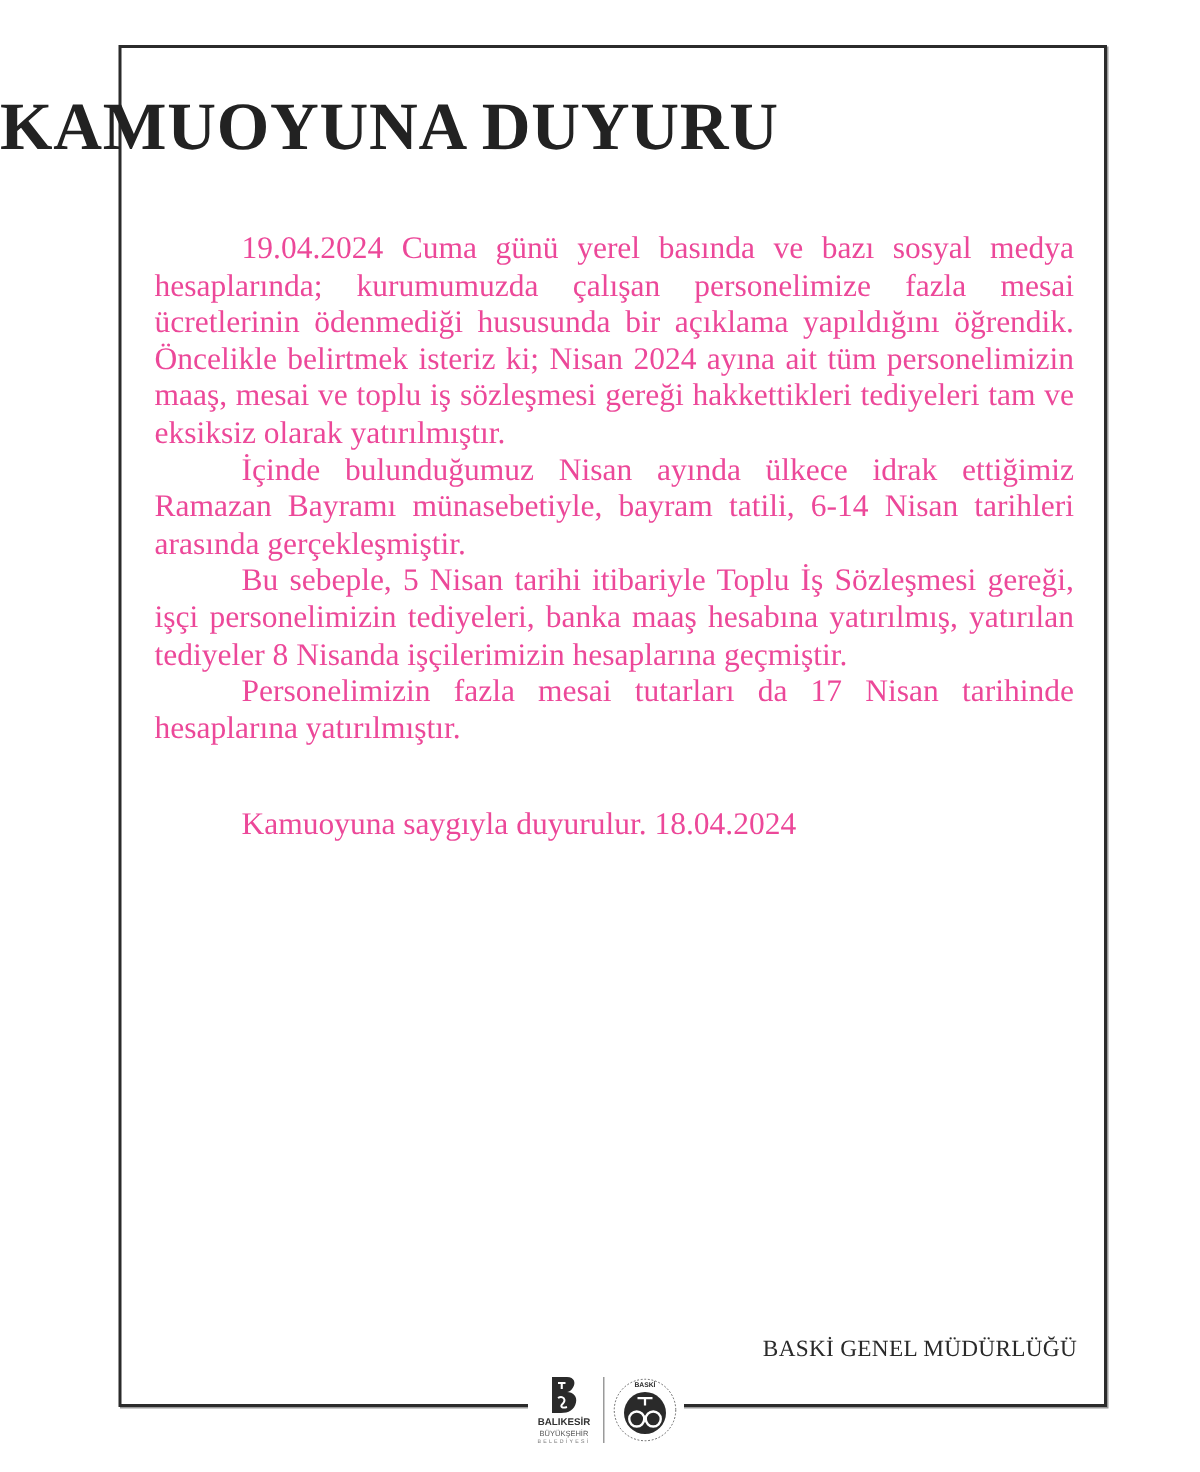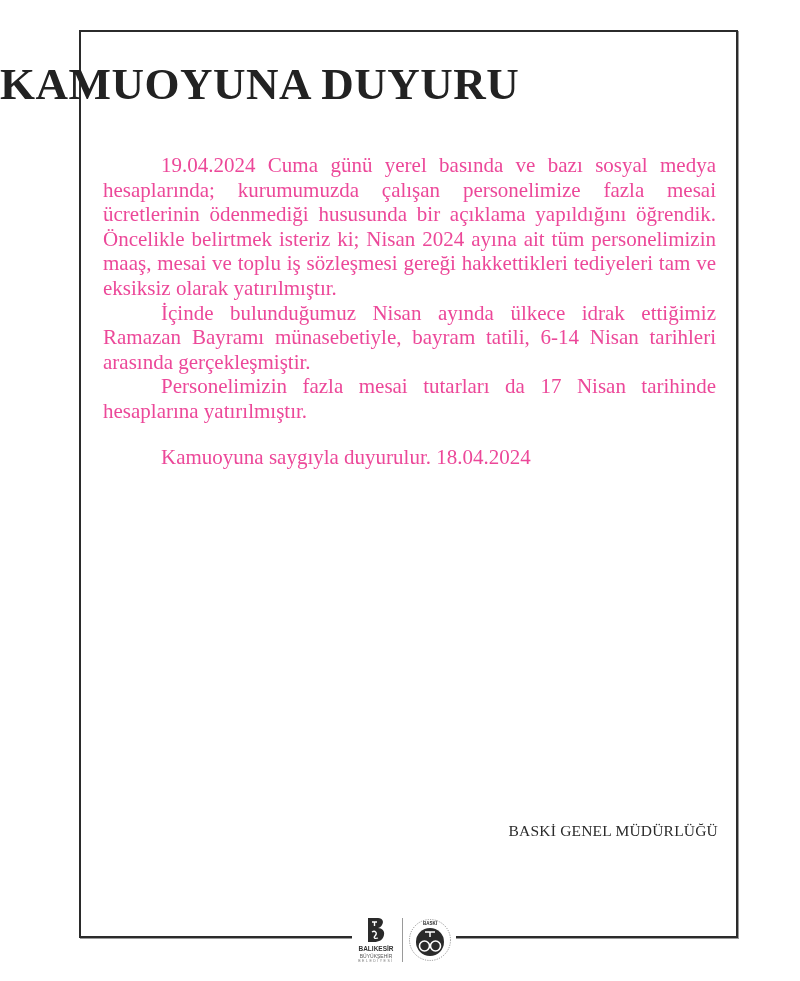--- a/index.html
+++ b/index.html
@@ -46,26 +46,26 @@
       line-height: 24.6px;
       text-align: justify;
       color: #ec4899;
     }
     .body-text p {
       margin: 0;
       text-indent: 58px;
       text-align: justify;
     }
     .body-text p.spaced {
-      margin-top: 21px;
+      margin-top: 40px;
     }
     .signature {
       position: absolute;
       right: 82px;
-      top: 822px;
+      top: 891px;
       font-size: 15.5px;
       color: #2a2a2a;
       letter-spacing: 0.2px;
     }
     .logo-area {
       position: absolute;
       left: 352px;
       top: 906px;
       width: 104px;
       height: 68px;
@@ -120,20 +120,21 @@
 </head>
 <body>
 
 <div class="frame"></div>
 
 <h1 class="title">KAMUOYUNA DUYURU</h1>
 
 <div class="body-text">
   <p>19.04.2024 Cuma günü yerel basında ve bazı sosyal medya hesaplarında; kurumumuzda çalışan personelimize fazla mesai ücretlerinin ödenmediği hususunda bir açıklama yapıldığını öğrendik. Öncelikle belirtmek isteriz ki; Nisan 2024 ayına ait tüm personelimizin maaş, mesai ve toplu iş sözleşmesi gereği hakkettikleri tediyeleri tam ve eksiksiz olarak yatırılmıştır.</p>
   <p>İçinde bulunduğumuz Nisan ayında ülkece idrak ettiğimiz Ramazan Bayramı münasebetiyle, bayram tatili, 6-14 Nisan tarihleri arasında gerçekleşmiştir.</p>
+  <p>Bu sebeple, 5 Nisan tarihi itibariyle Toplu İş Sözleşmesi gereği, işçi personelimizin tediyeleri, banka maaş hesabına yatırılmış, yatırılan tediyeler 8 Nisanda işçilerimizin hesaplarına geçmiştir.</p>
   <p>Personelimizin fazla mesai tutarları da 17 Nisan tarihinde hesaplarına yatırılmıştır.</p>
   <p class="spaced">Kamuoyuna saygıyla duyurulur. 18.04.2024</p>
 </div>
 
 <div class="signature">BASKİ GENEL MÜDÜRLÜĞÜ</div>
 
 <div class="logo-area">
   <div class="logo-bb">
     <svg class="mark" viewBox="0 0 22 26">
       <path d="M3 1 H13 C18 1 19 5 17 8 C16 10 14 11 13 11 C17 11 20 14 19 18 C18 23 14 25 9 25 H3 Z" fill="#2a2a2a"></path>

